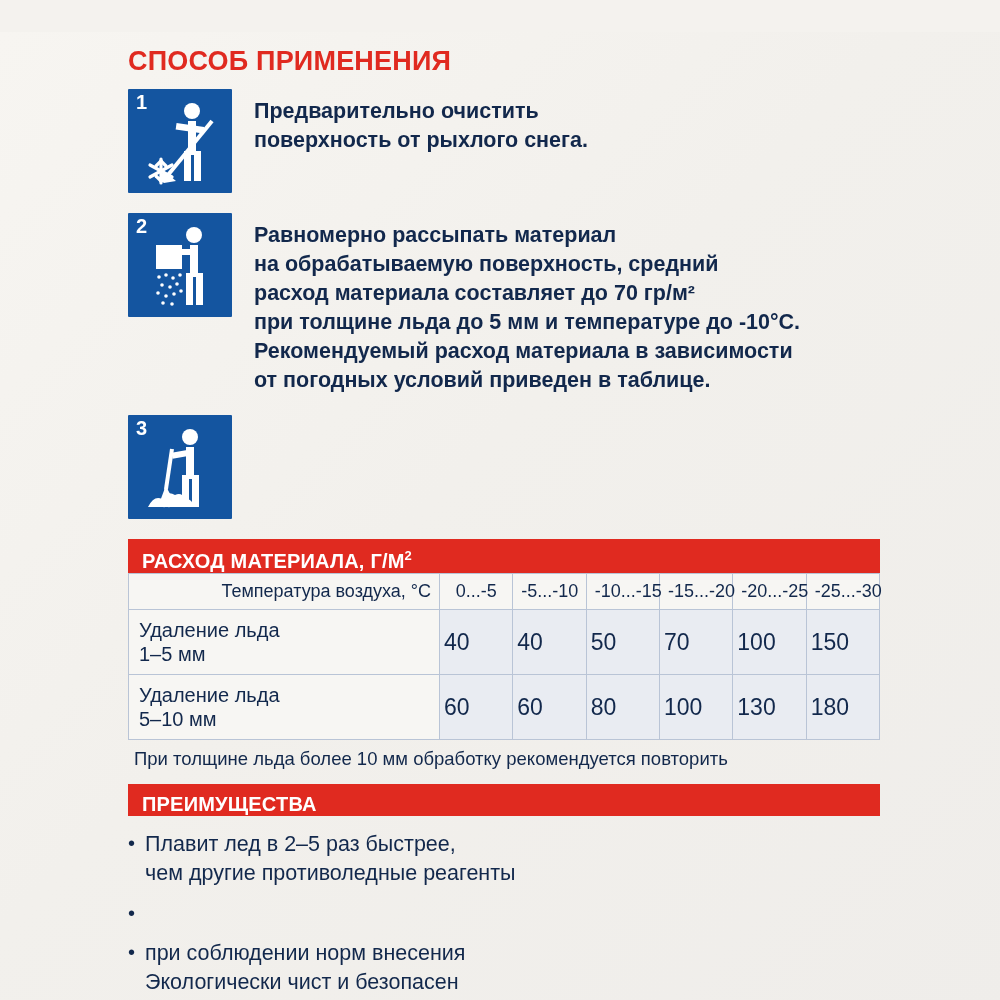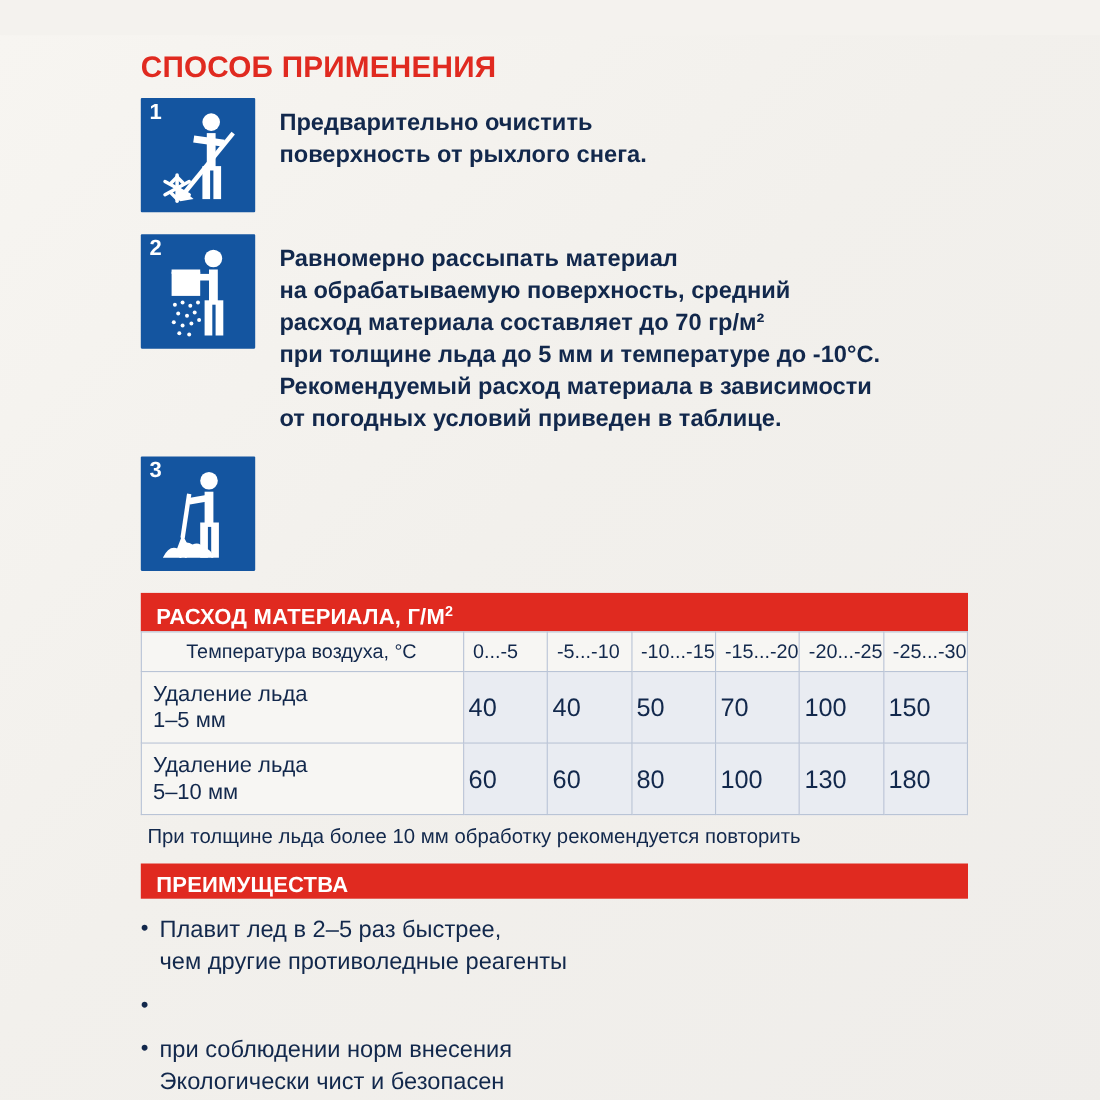--- a/index.html
+++ b/index.html
@@ -95,26 +95,26 @@
   }
   table.usage td {
     border: 1px solid #b9c4d6;
     font-size: 19px;
     color: #12284c;
   }
   table.usage tr.head td {
     background: #f7f6f3;
     padding: 7px 8px;
     font-size: 18px;
-    text-align: left;
+    text-align: center;
     white-space: nowrap;
   }
   table.usage tr.head td.lbl {
-    text-align: center;
-    padding-left: 6px;
+    text-align: right;
+    padding-left: 24px;
   }
   table.usage td.lbl {
     text-align: left;
     padding: 8px 10px;
     background: #f7f6f3;
     line-height: 1.2;
     font-size: 20px;
   }
   table.usage td.val {
     text-align: left;

